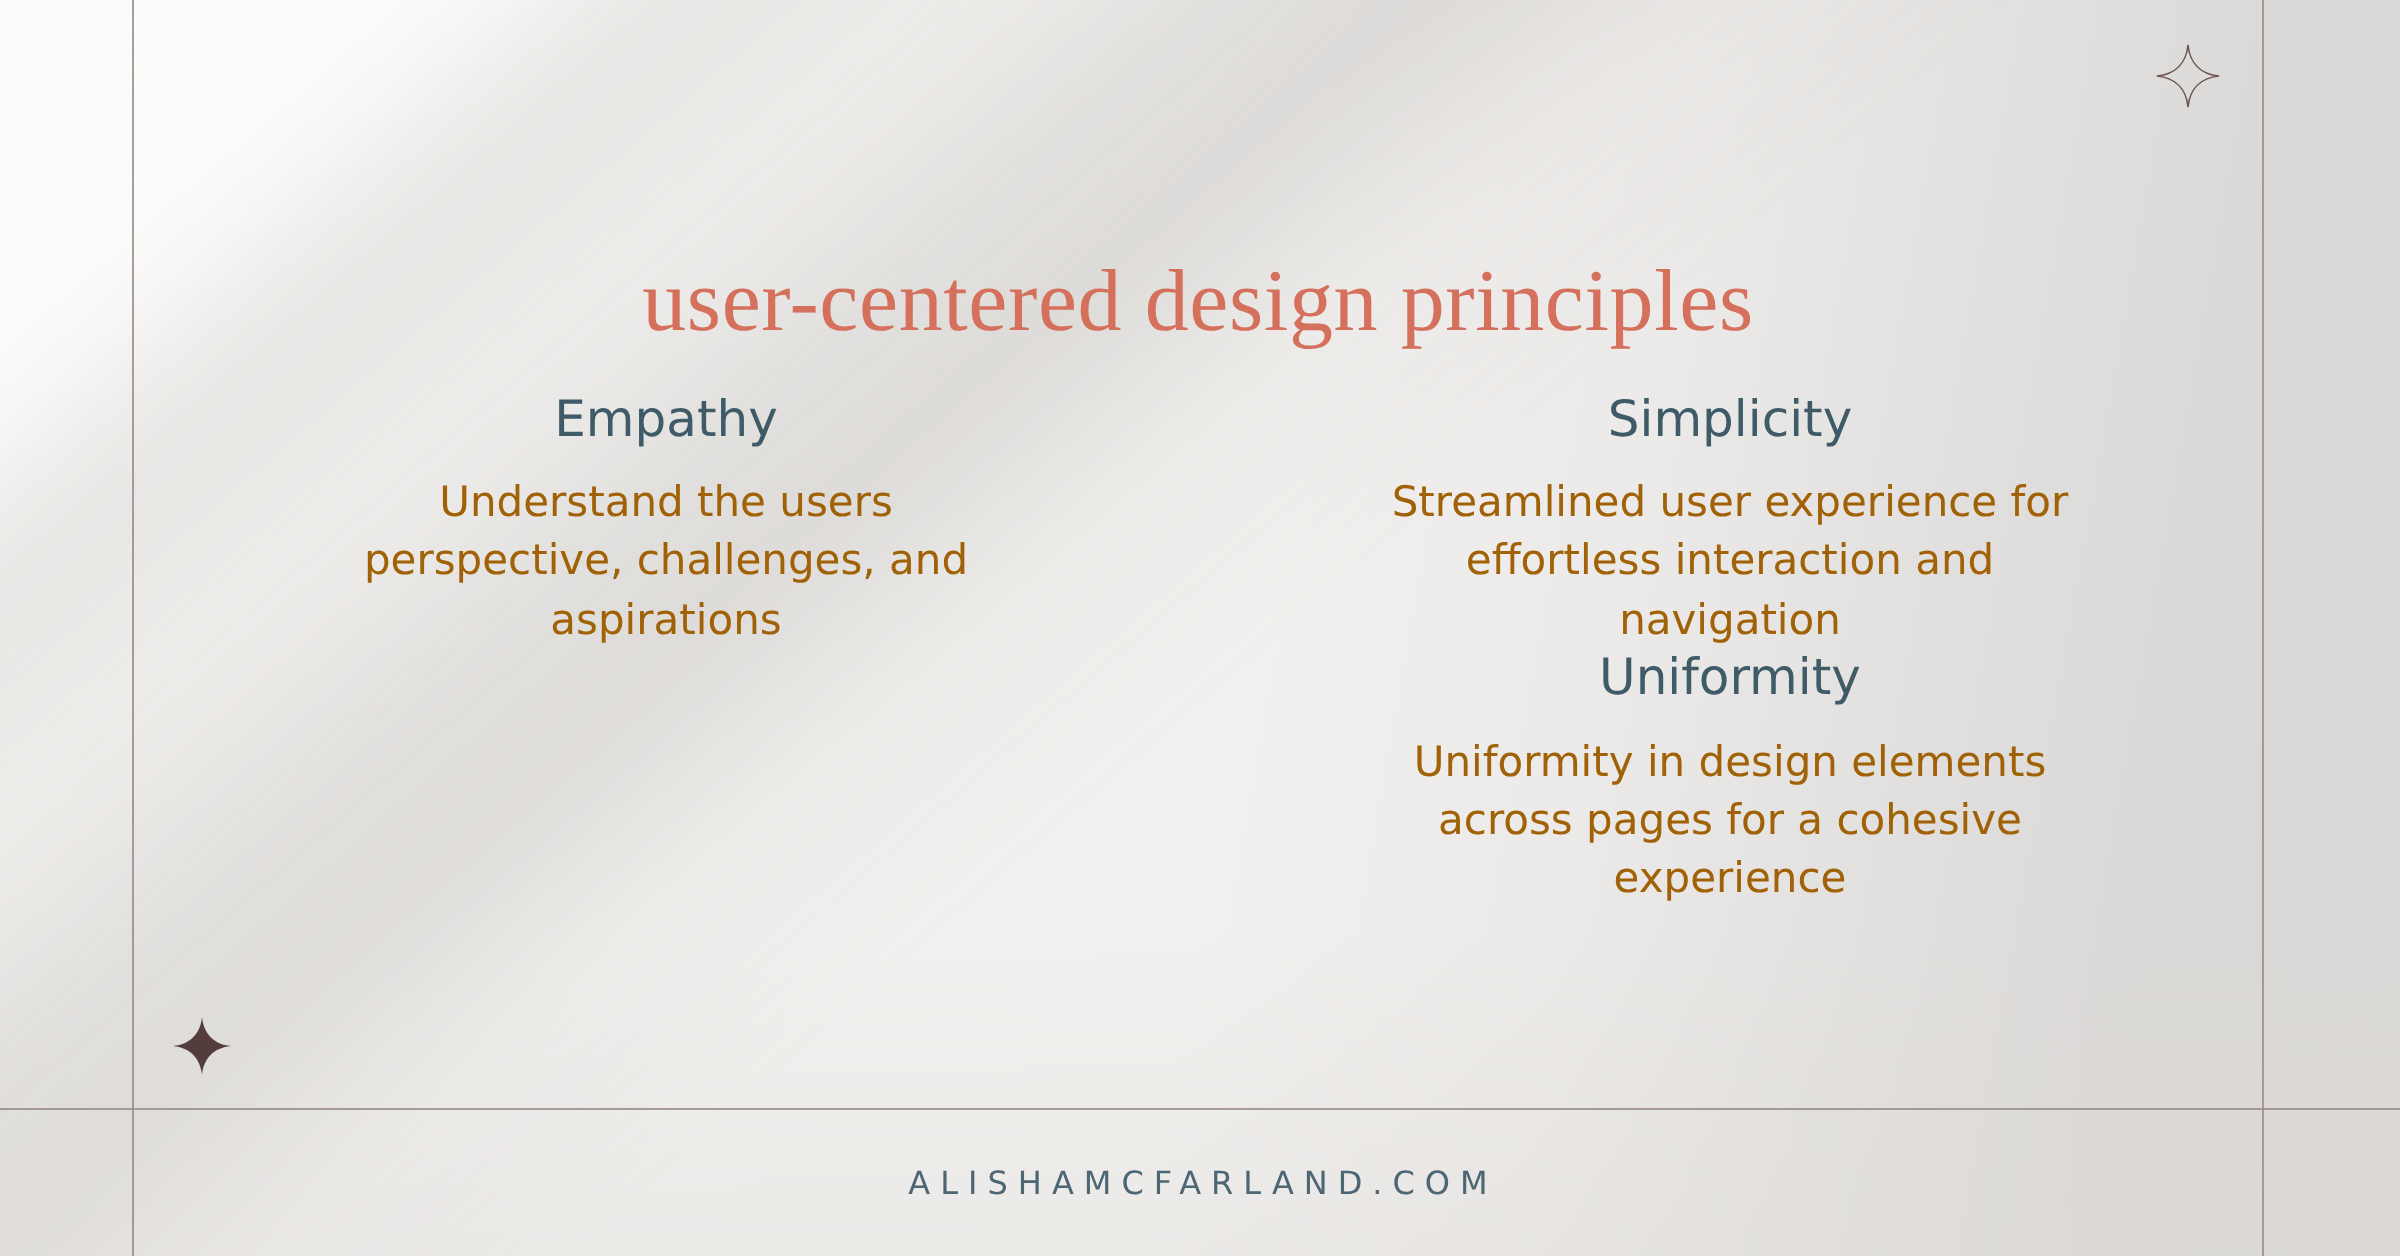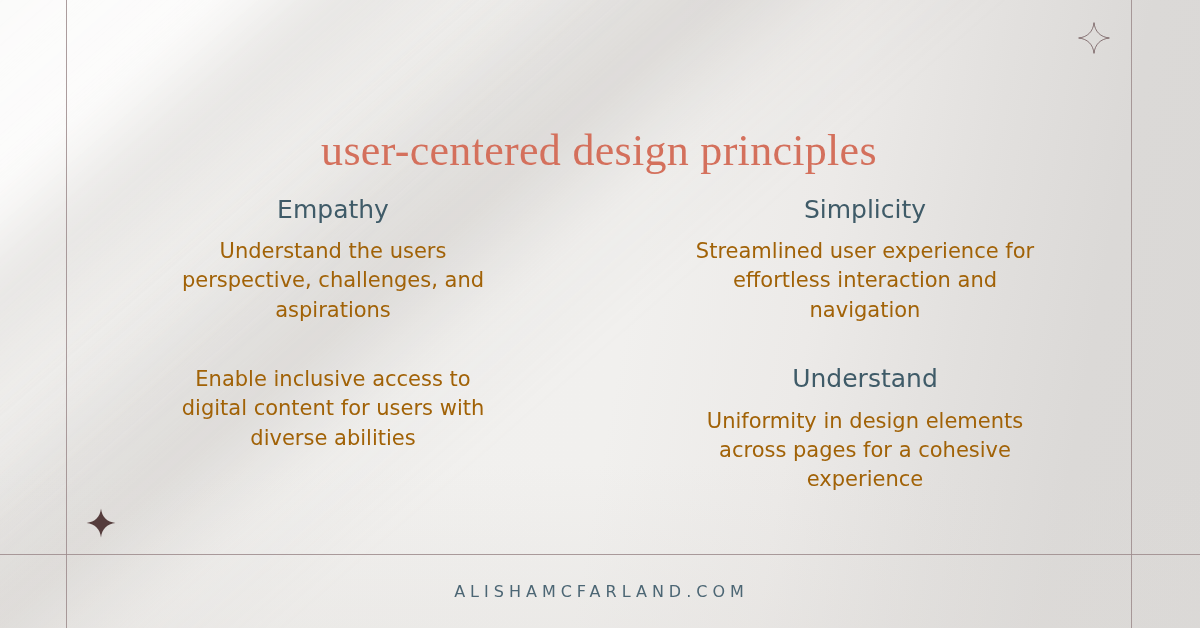--- a/index.html
+++ b/index.html
@@ -121,21 +121,20 @@
     line-height: 1.1;
   }
 
   .grid {
     position: absolute;
     left: 0;
     top: 196px;
     width: 1064px;
     display: grid;
     grid-template-columns: 1fr 1fr;
-    row-gap: 40px;
   }
 
   .cell {
     text-align: center;
     padding: 0 28px;
   }
   .cell-heading {
     font-family: "DejaVu Sans", "Liberation Sans", sans-serif;
     font-size: 25px;
     font-weight: 400;
@@ -215,25 +214,24 @@
         <h2 class="cell-heading">Empathy</h2>
         <p class="cell-body">Understand the users perspective, challenges, and aspirations</p>
       </div>
 
       <div class="cell cell-simplicity">
         <h2 class="cell-heading">Simplicity</h2>
         <p class="cell-body">Streamlined user experience for effortless interaction and navigation</p>
       </div>
 
       <div class="cell cell-accessibility">
-        <p class="cell-body">Enable inclusive access to digital content for users with diverse abilities</p>
       </div>
 
       <div class="cell cell-consistency">
-        <h2 class="cell-heading">Understand</h2>
+        <h2 class="cell-heading">Uniformity</h2>
         <p class="cell-body">Uniformity in design elements across pages for a cohesive experience</p>
       </div>
 
     </div>
   </div>
 
   <div class="footer">
     <span class="footer-text">ALISHAMCFARLAND.COM</span>
   </div>
 

